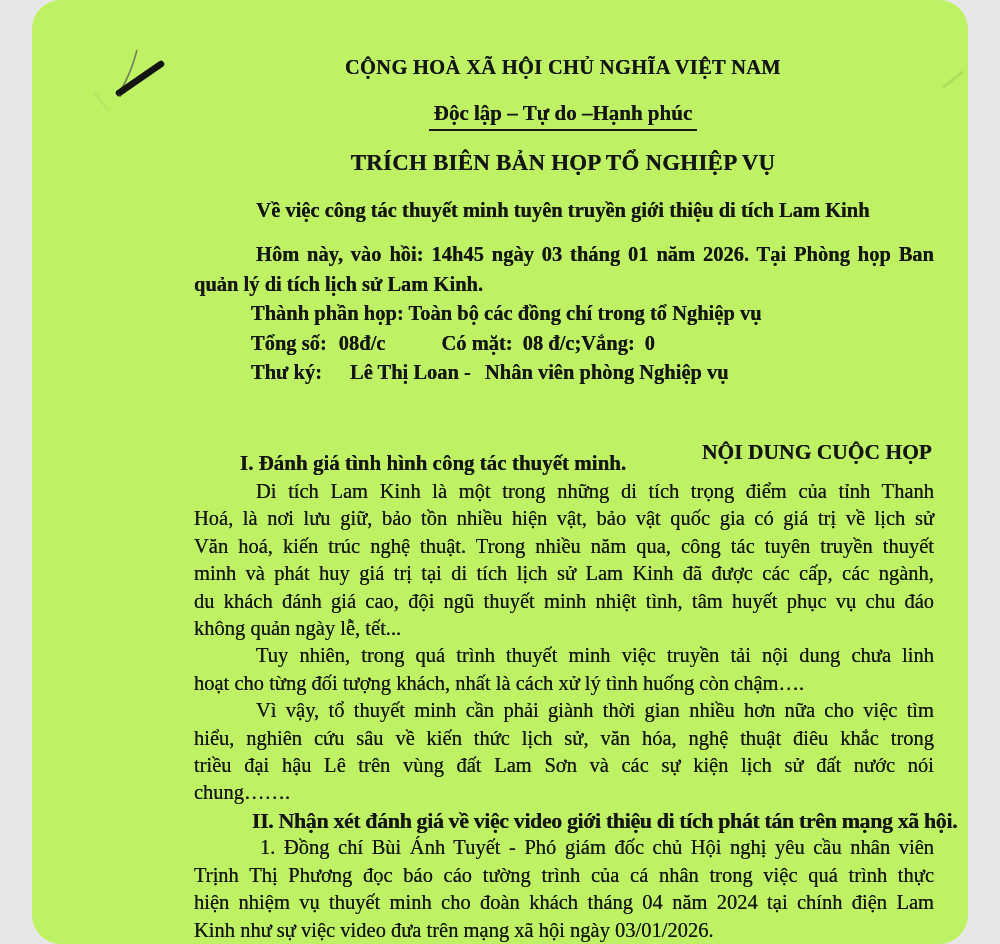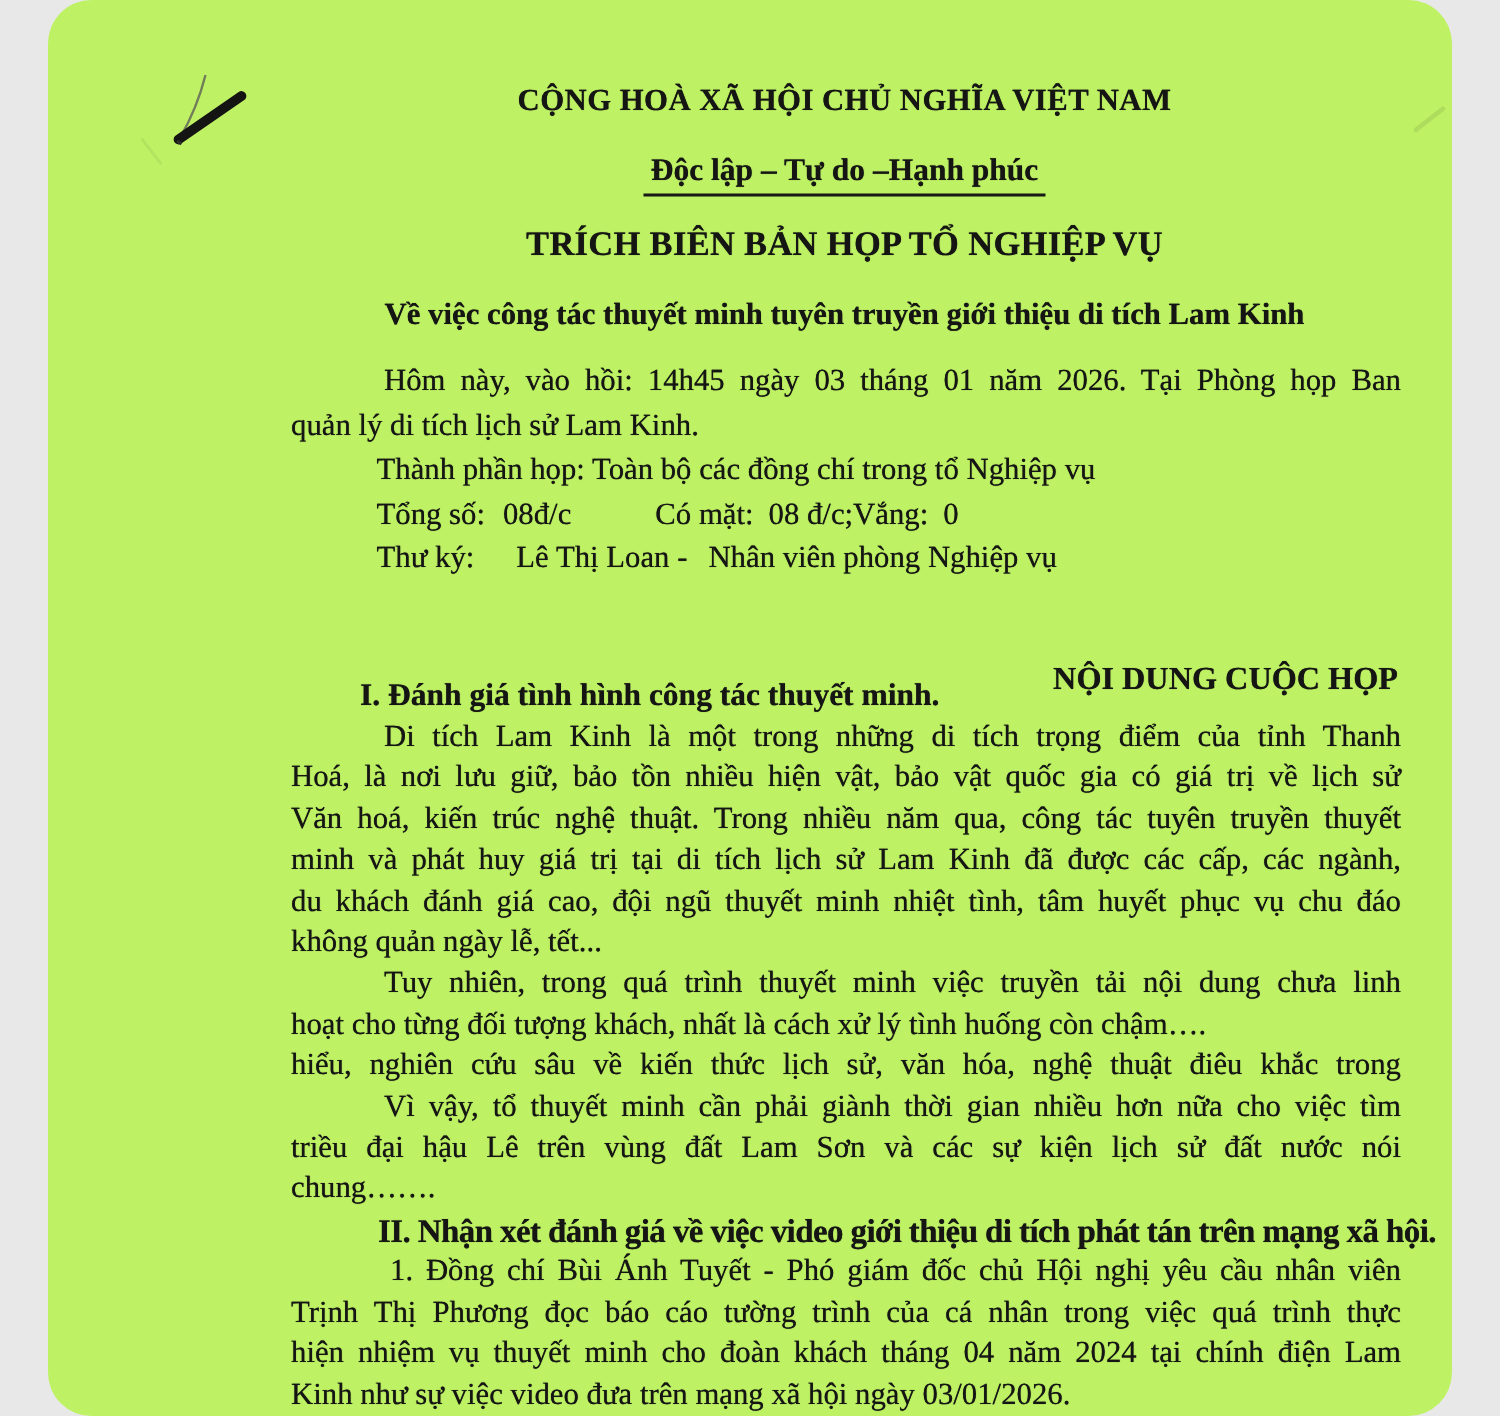--- a/index.html
+++ b/index.html
@@ -20,21 +20,21 @@
   .h-motto{
     display:inline-block;font-size:21px;font-weight:700;margin-top:4px;
     padding:0 5px 3px;border-bottom:2.5px solid #1d1d1b;
   }
   .title{position:absolute;left:162px;top:150px;width:738px;text-align:center;
          font-weight:700;font-size:23px;letter-spacing:.2px;}
   .subtitle{position:absolute;left:162px;top:199px;width:738px;text-align:center;
             font-weight:700;font-size:20.5px;}
   
   .intro{position:absolute;left:162px;top:240px;width:740px;
-         font-size:20.5px;line-height:29.6px;}
+         font-size:20.5px;line-height:29.6px;font-weight:bold;}
   .ind{padding-left:57px;}
   .indent1{text-indent:62px;}
   .indent2{text-indent:66px;}
   .just{text-align:justify;text-align-last:justify;}
   .ml10{margin-left:10px;} .ml12{margin-left:12px;} .ml14{margin-left:14px;}
   .ml16{margin-left:16px;} .ml26{} .ml28{margin-left:28px;}
   .ml36{margin-left:56px;}
   
   .body-heading{position:absolute;left:162px;top:413px;width:738px;text-align:right;
                 font-weight:700;font-size:21.5px;margin-top:27px;}
@@ -94,22 +94,22 @@
       <div class="just indent1">Di tích Lam Kinh là một trong những di tích trọng điểm của tỉnh Thanh</div>
       <div class="just">Hoá, là nơi lưu giữ, bảo tồn nhiều hiện vật, bảo vật quốc gia có giá trị về lịch sử</div>
       <div class="just">Văn hoá, kiến trúc nghệ thuật. Trong nhiều năm qua, công tác tuyên truyền thuyết</div>
       <div class="just">minh và phát huy giá trị tại di tích lịch sử Lam Kinh đã được các cấp, các ngành,</div>
       <div class="just">du khách đánh giá cao, đội ngũ thuyết minh nhiệt tình, tâm huyết phục vụ chu đáo</div>
       <div>không quản ngày lễ, tết...</div>
 
       <div class="just indent1">Tuy nhiên, trong quá trình thuyết minh việc truyền tải nội dung chưa linh</div>
       <div>hoạt cho từng đối tượng khách, nhất là cách xử lý tình huống còn chậm….</div>
 
+      <div class="just indent1">Vì vậy, tổ thuyết minh cần phải giành thời gian nhiều hơn nữa cho việc tìm</div>
       <div class="just">hiểu, nghiên cứu sâu về kiến thức lịch sử, văn hóa, nghệ thuật điêu khắc trong</div>
-      <div class="just indent1">Vì vậy, tổ thuyết minh cần phải giành thời gian nhiều hơn nữa cho việc tìm</div>
       <div class="just">triều đại hậu Lê trên vùng đất Lam Sơn và các sự kiện lịch sử đất nước nói</div>
       <div>chung…….</div>
 
       <div class="sec2-heading">II. Nhận xét đánh giá về việc video giới thiệu di tích phát tán trên mạng xã hội.</div>
 
       <div class="just indent2">1. Đồng chí Bùi Ánh Tuyết - Phó giám đốc chủ Hội nghị yêu cầu nhân viên</div>
       <div class="just">Trịnh Thị Phương đọc báo cáo tường trình của cá nhân trong việc quá trình thực</div>
       <div class="just">hiện nhiệm vụ thuyết minh cho đoàn khách tháng 04 năm 2024 tại chính điện Lam</div>
       <div>Kinh như sự việc video đưa trên mạng xã hội ngày 03/01/2026.</div>
     </div>

